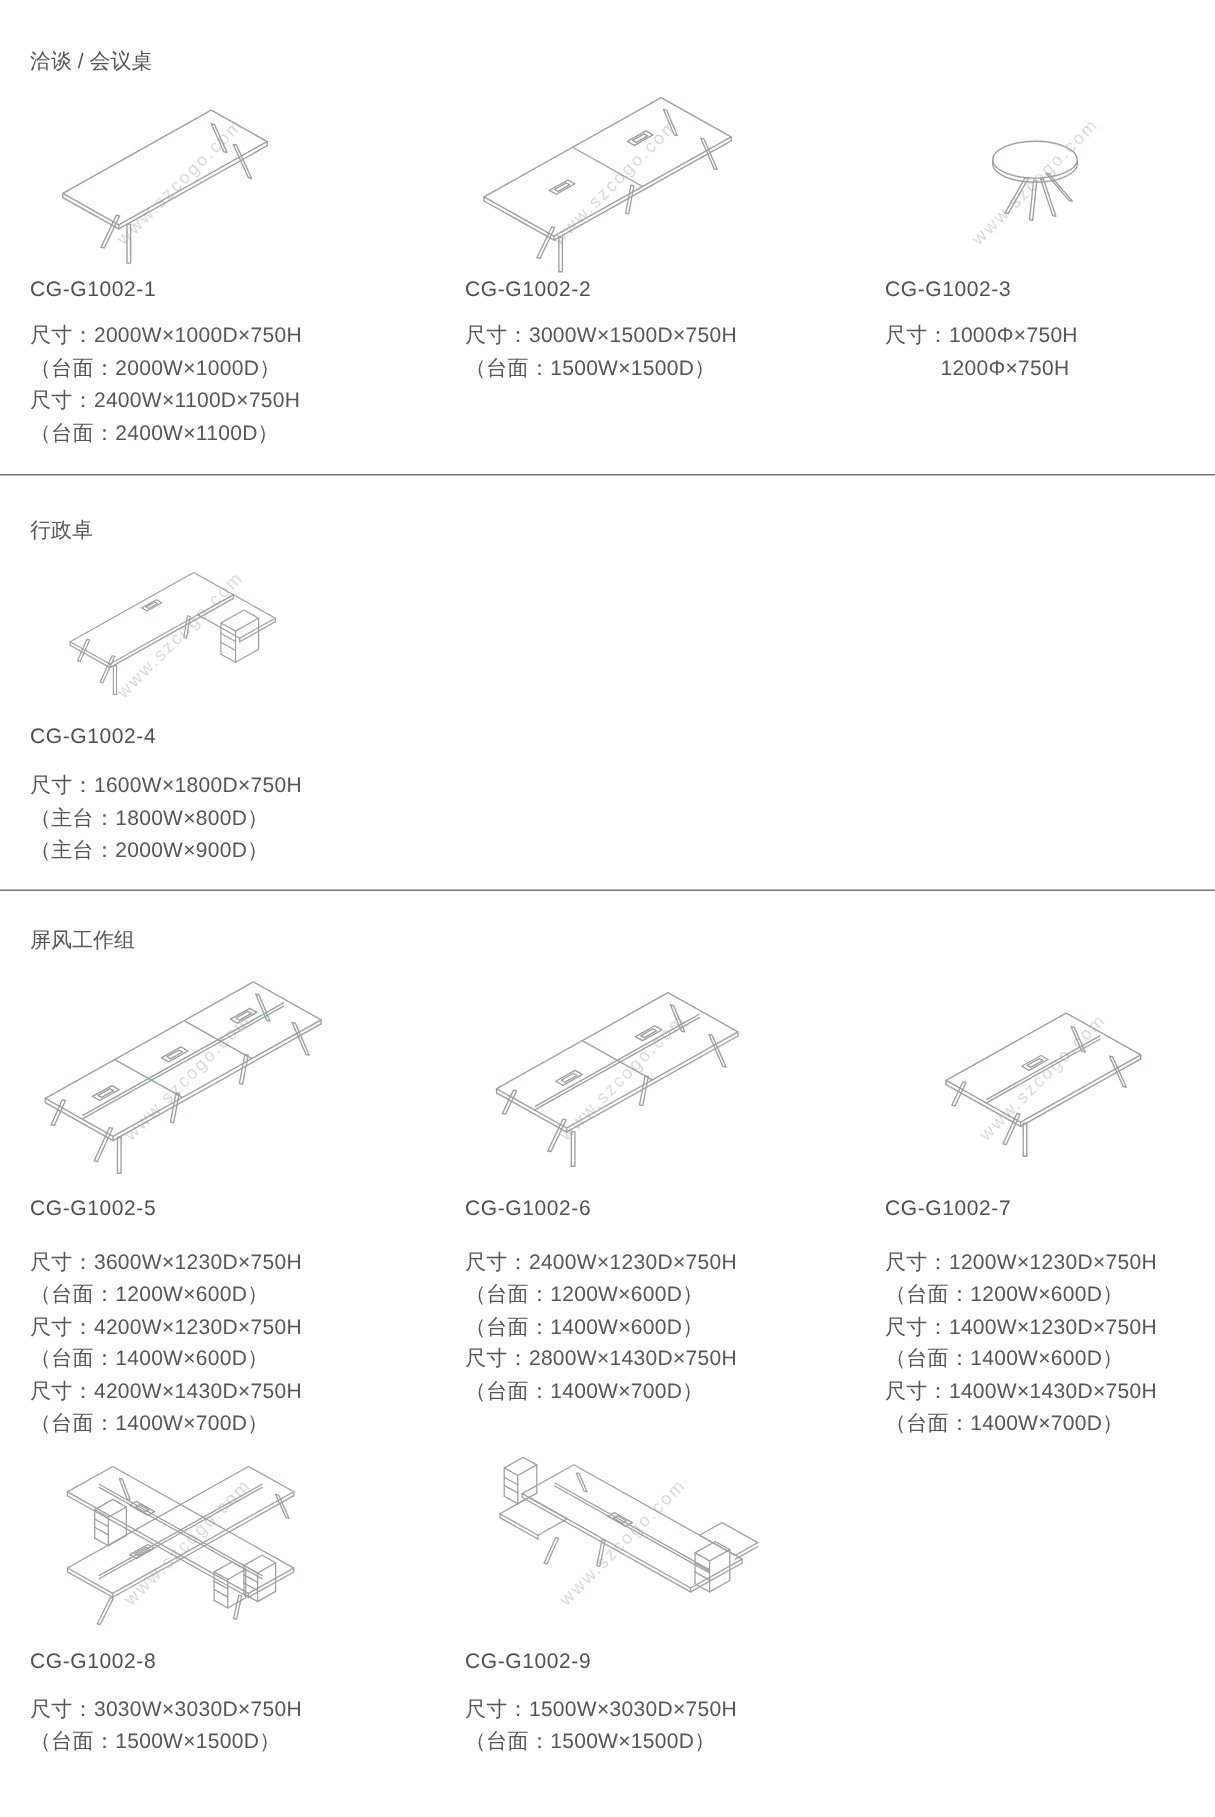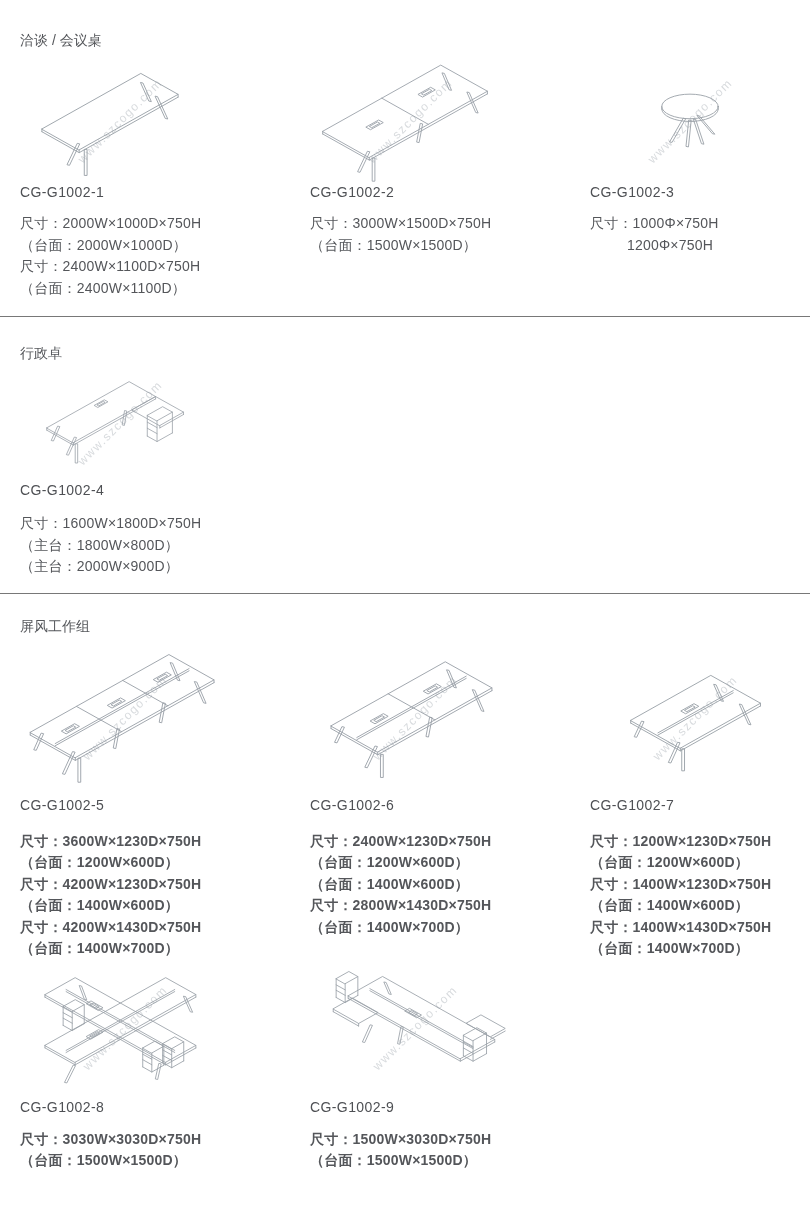--- a/index.html
+++ b/index.html
@@ -25,21 +25,21 @@
   .wm{
     position:absolute;left:50%;top:50%;z-index:0;
     transform:translate(-50%,-50%) rotate(-45deg);
     font-size:12px;letter-spacing:1.5px;color:#d8dbde;white-space:nowrap;
   }
   .model{font-size:14px;line-height:15px;letter-spacing:.4px;text-align:left;width:200px;margin-top:3px;color:#4e5054;}
   .sec1 .model{margin-top:10px;}
   .sec2 .model{margin-top:6px;width:210px;}
   .specs{margin-top:13px;font-size:14px;line-height:21.5px;letter-spacing:.2px;}
   .sec1 .specs{margin-top:15px;}
-  .sec2 .specs{margin-top:18px;font-weight:bold;}
+  .sec2 .specs{margin-top:18px;}
   .sec2 .card.r2 .specs{margin-top:14px;}
   .spec.indent{padding-left:37px;}
   .sec0{padding-bottom:17px;margin-top:32px;}
   .sec1{padding-bottom:15px;}
   .divider{height:0;border-top:1px solid #787878;margin:0;}
 </style>
 </head>
 <body>
 
 <main>

